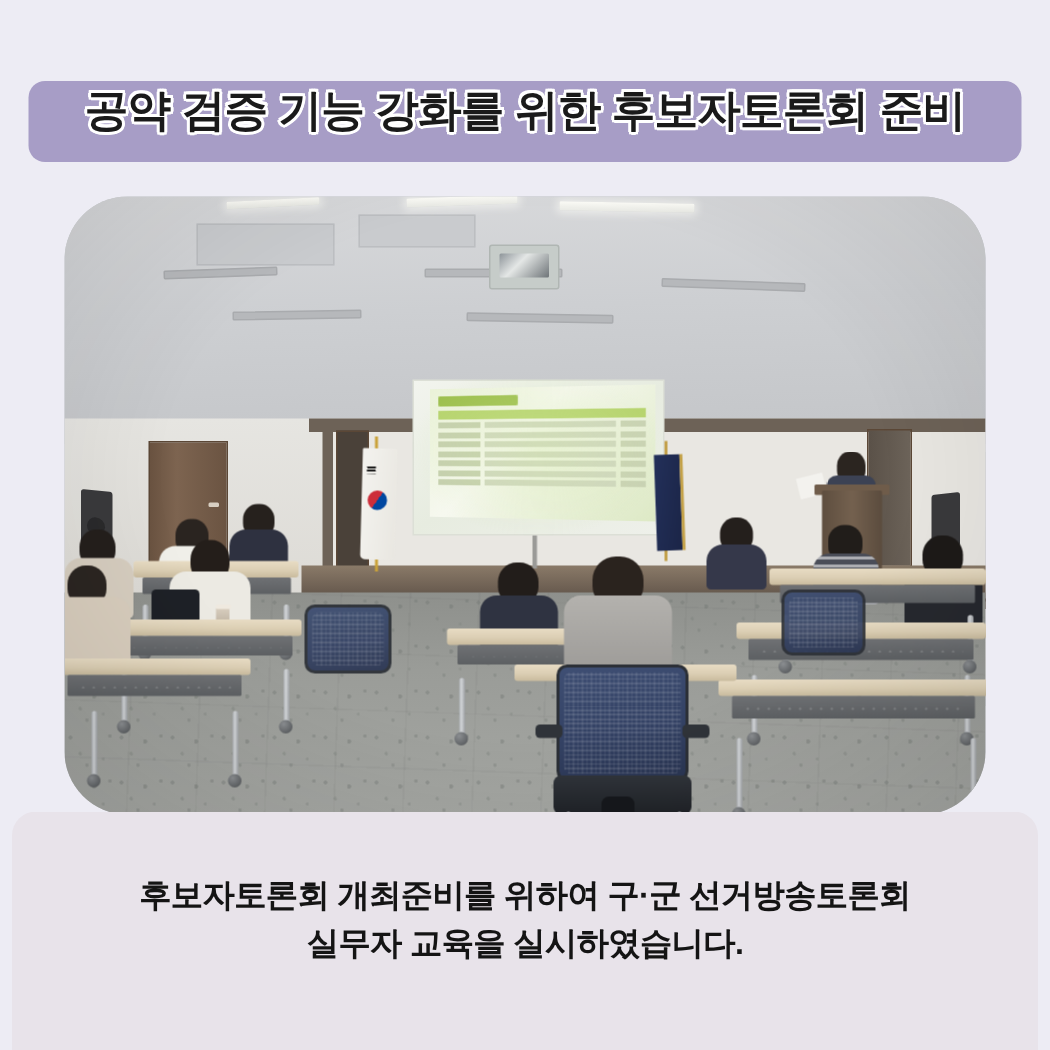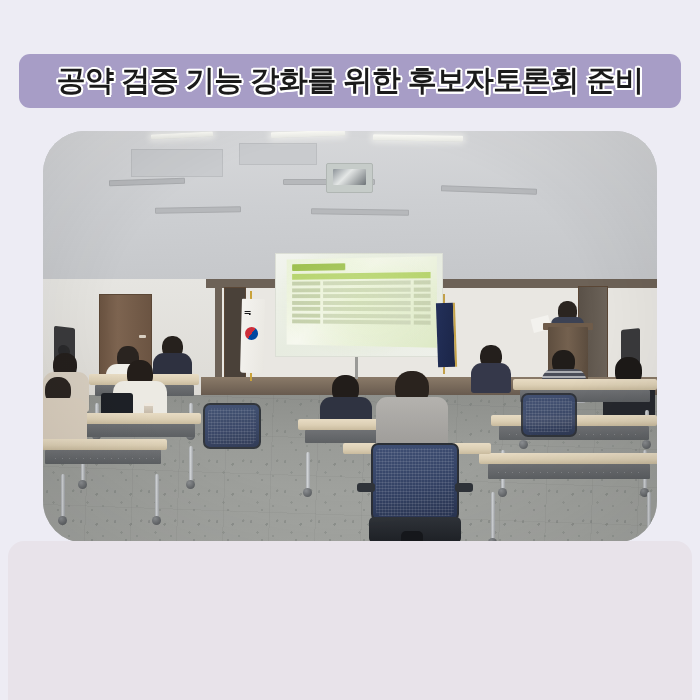--- a/index.html
+++ b/index.html
@@ -19,21 +19,20 @@
   
   .title-banner {
     position: absolute;
     left: 19px;
     top: 54px;
     width: 662px;
     height: 54px;
     background: #a79dc6;
     border-radius: 11px;
     display: flex;
-    align-items: center;
     justify-content: center;
   }
 
   .title-text {
     font-size: 29px;
     font-weight: bold;
     color: #1a1a1a;
     letter-spacing: -0.5px;
     white-space: nowrap;
     -webkit-text-stroke: 3px #ffffff;
@@ -703,13 +702,15 @@
     </div>
     <div class="chair-back" style="left:478px;top:262px;width:56px;height:44px;opacity:0.9;">
       <div class="chair-mesh"></div>
     </div>
 
     <div class="photo-vignette"></div>
   </div>
 </div>
 
 <div class="caption-panel">
+  <div class="caption-line">후보자토론회 개최준비를 위하여 구·군 선거방송토론회</div>
+  <div class="caption-line">실무자 교육을 실시하였습니다.</div>
 </div>
 
 </body></html>

